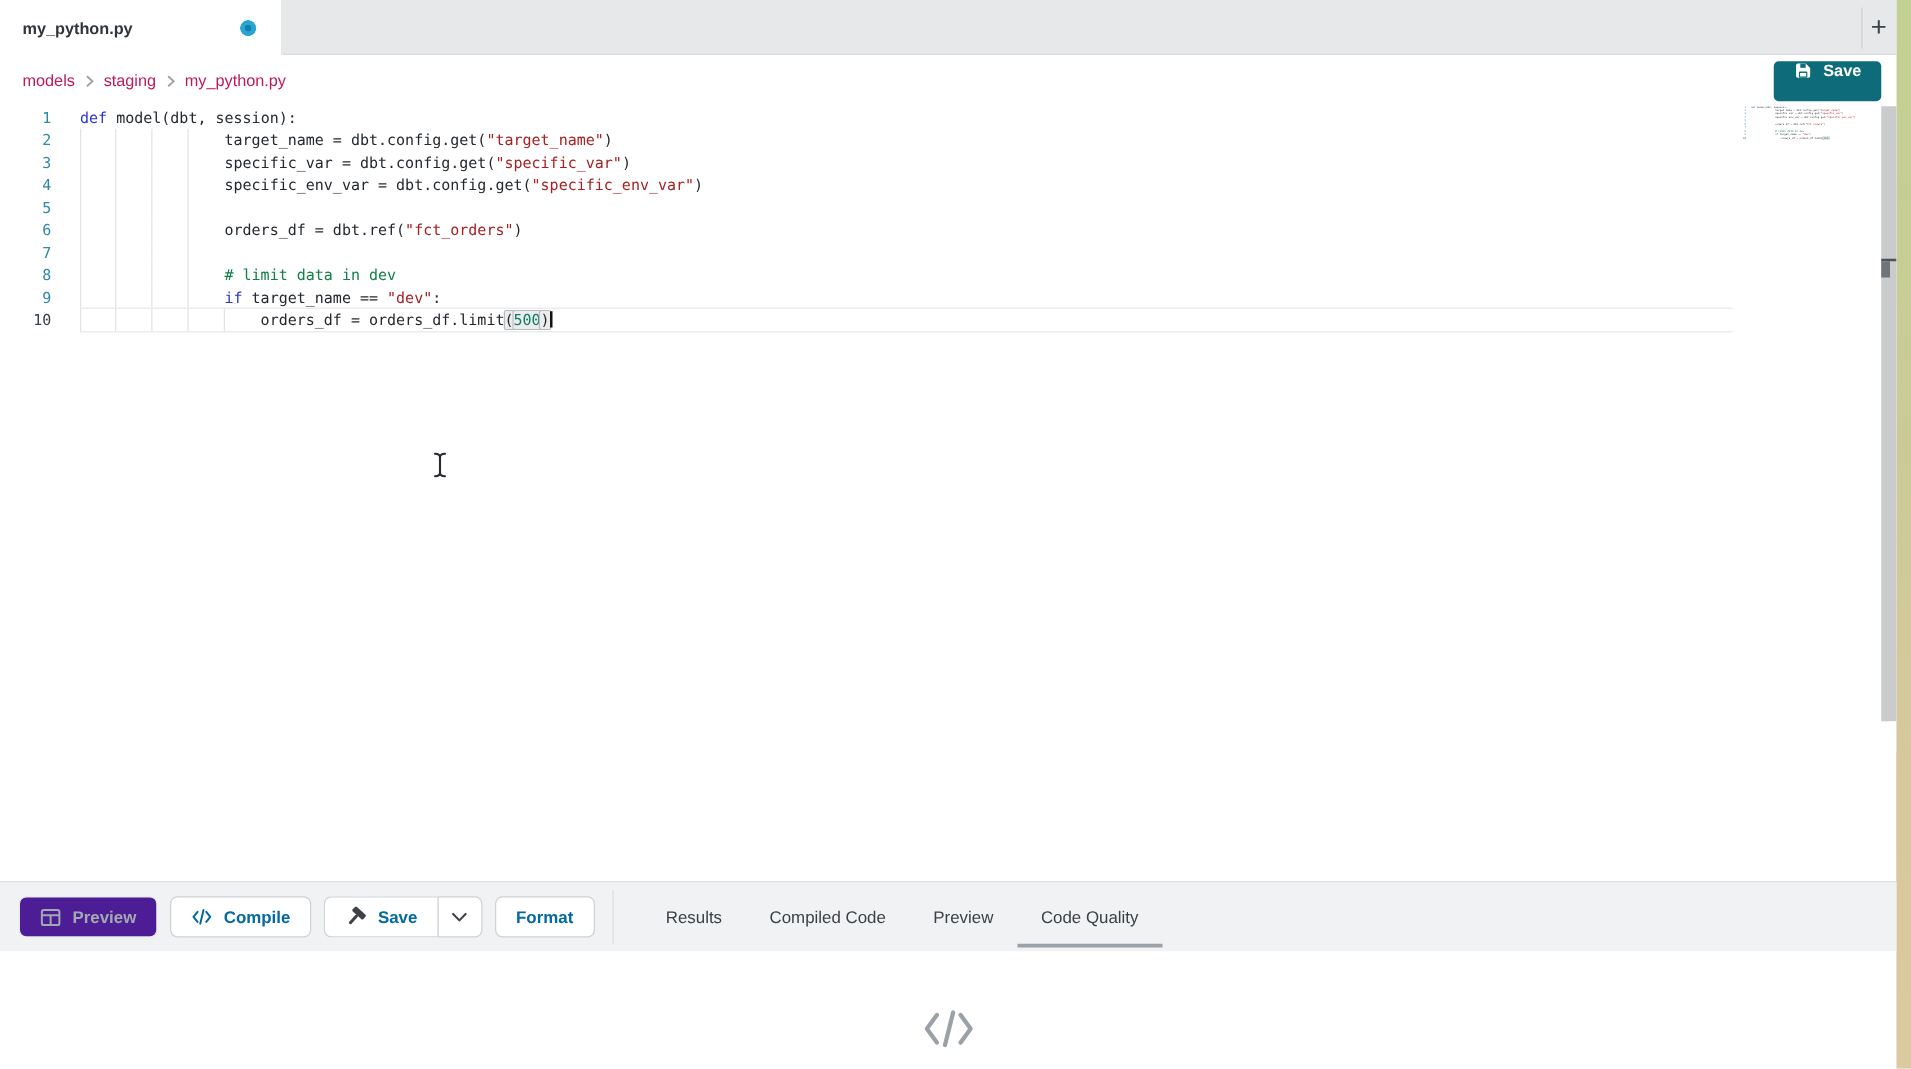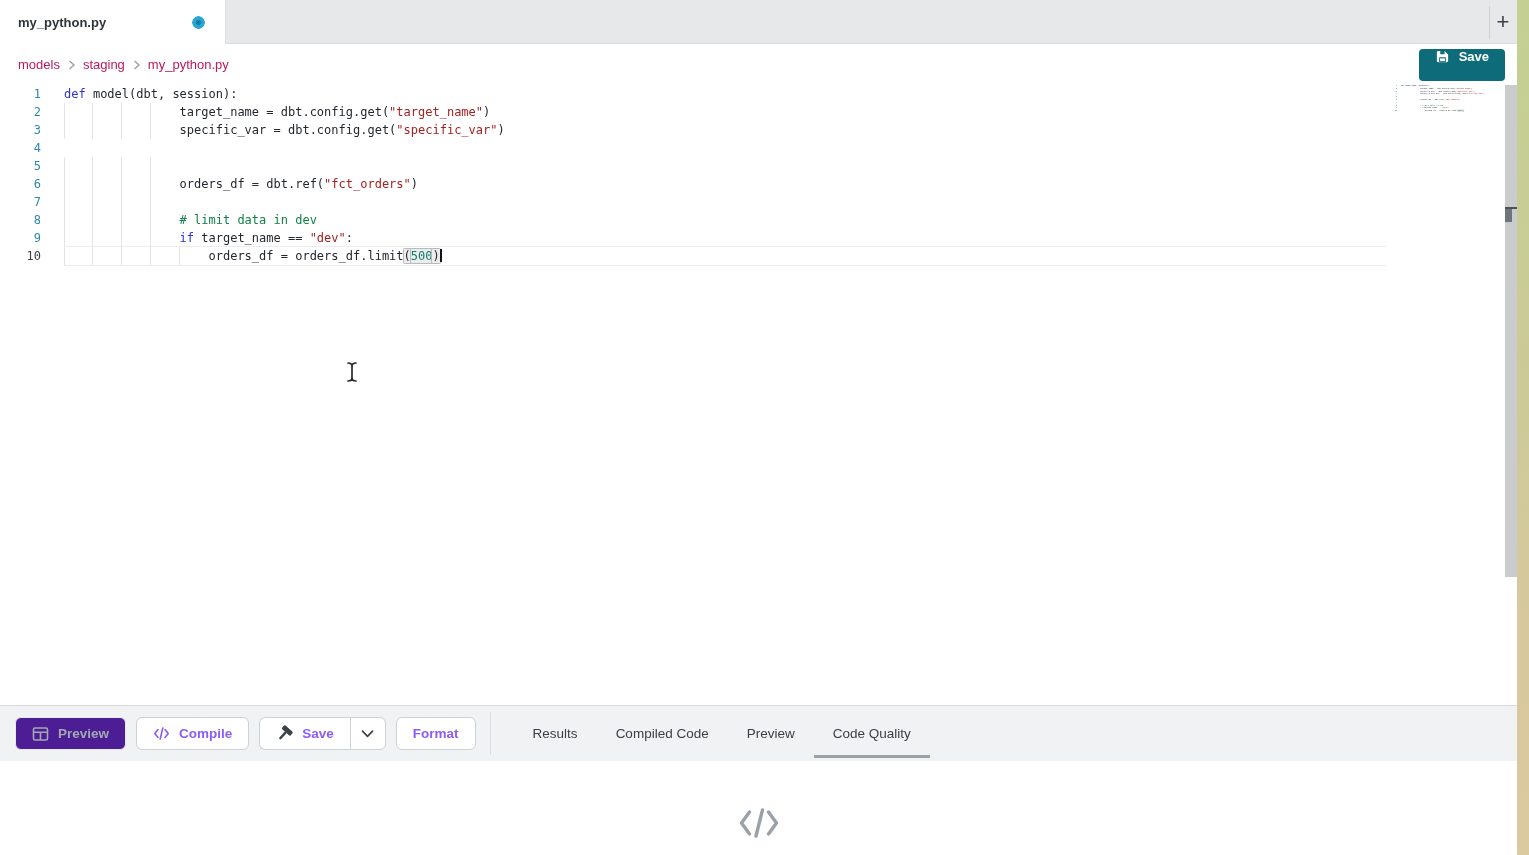--- a/index.html
+++ b/index.html
@@ -59,21 +59,21 @@
   .vtrack { position:absolute; right:0; top:85px; width:12px; height:492px; background:#c9cbcd; }
   .vmark-line { position:absolute; left:0; top:122px; width:12px; height:2px; background:#4c5257; }
   .vmark-block { position:absolute; left:0; top:124px; width:7px; height:13px; background:#6e747a; }
 
   
   .ibeam { position:absolute; left:345px; top:360px; pointer-events:none; }
 
   
   .panel { position:absolute; left:0; top:705px; width:1517px; height:150px; background:#fff; border-top:1px solid #d6d9db; }
   .toolbar { height:55px; background:#f1f2f3; display:flex; align-items:center; padding-left:15px; gap:10px; }
-  .btn { height:33px; border-radius:6px; border:1px solid #cdd2d6; background:#fff; color:#8b5cf6;
+  .btn { height:33px; border-radius:6px; border:1px solid #cdd2d6; background:#fff; color:#0369a1;
     font-family:"Liberation Sans",sans-serif; font-size:13.5px; font-weight:600;
     display:flex; align-items:center; gap:9px; padding:0 16px; cursor:pointer; }
   .btn svg { flex:none; }
   .btn-disabled { background:#4c1d95; border-color:#e7e9eb; color:#a2a9b0; cursor:default; }
   .btn-group { display:flex; }
   .btn-group .btn-main { border-radius:6px 0 0 6px; border-right:none; }
   .btn-group .btn-caret { width:36px; padding:0; justify-content:center; border-radius:0 6px 6px 0;
     border-left:1px solid #cdd2d6; }
   .toolbar-divider { width:1px; height:43px; background:#dcdfe2; margin-left:4px; flex:none; }
   .panel-tabs { display:flex; height:55px; margin-left:13px; }
@@ -135,20 +135,21 @@
         <div class="row">
           <span class="ln">2</span>
           <span class="code"><i class="guide" style="left: -0.5px;"></i><i class="guide" style="left: 28.4px;"></i><i class="guide" style="left: 57.3px;"></i><i class="guide" style="left: 86.2px;"></i><span class="seg-pl">                target_name = dbt.config.get(</span><span class="seg-str">"target_name"</span><span class="seg-pl">)</span></span>
         </div>
         <div class="row">
           <span class="ln">3</span>
           <span class="code"><i class="guide" style="left: -0.5px;"></i><i class="guide" style="left: 28.4px;"></i><i class="guide" style="left: 57.3px;"></i><i class="guide" style="left: 86.2px;"></i><span class="seg-pl">                specific_var = dbt.config.get(</span><span class="seg-str">"specific_var"</span><span class="seg-pl">)</span></span>
         </div>
         <div class="row">
           <span class="ln">4</span>
+          <span class="code"><i class="guide" style="left: -0.5px;"></i><i class="guide" style="left: 28.4px;"></i><i class="guide" style="left: 57.3px;"></i><i class="guide" style="left: 86.2px;"></i><span class="seg-pl">                specific_env_var = dbt.config.get(</span><span class="seg-str">"specific_env_var"</span><span class="seg-pl">)</span></span>
         </div>
         <div class="row">
           <span class="ln">5</span>
           <span class="code"><i class="guide" style="left: -0.5px;"></i><i class="guide" style="left: 28.4px;"></i><i class="guide" style="left: 57.3px;"></i><i class="guide" style="left: 86.2px;"></i></span>
         </div>
         <div class="row">
           <span class="ln">6</span>
           <span class="code"><i class="guide" style="left: -0.5px;"></i><i class="guide" style="left: 28.4px;"></i><i class="guide" style="left: 57.3px;"></i><i class="guide" style="left: 86.2px;"></i><span class="seg-pl">                orders_df = dbt.ref(</span><span class="seg-str">"fct_orders"</span><span class="seg-pl">)</span></span>
         </div>
         <div class="row">

